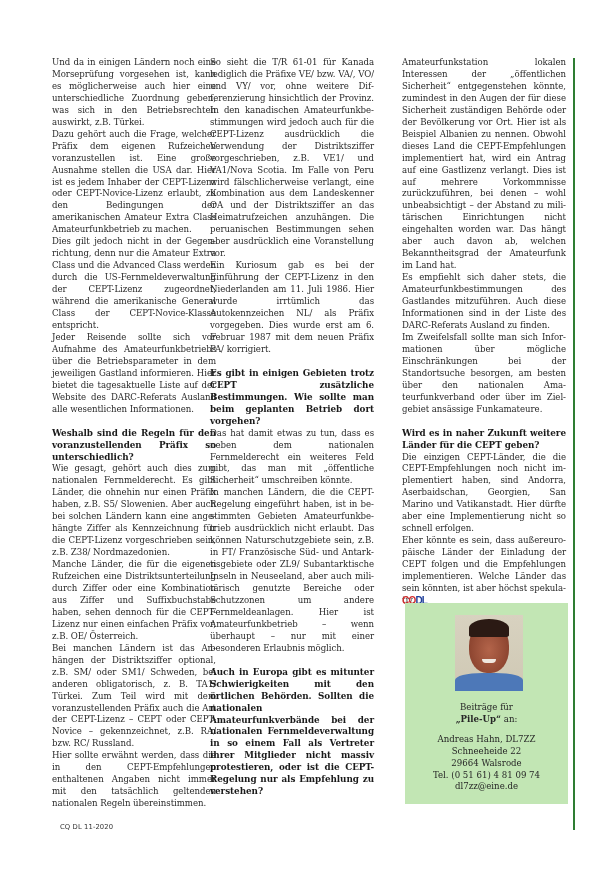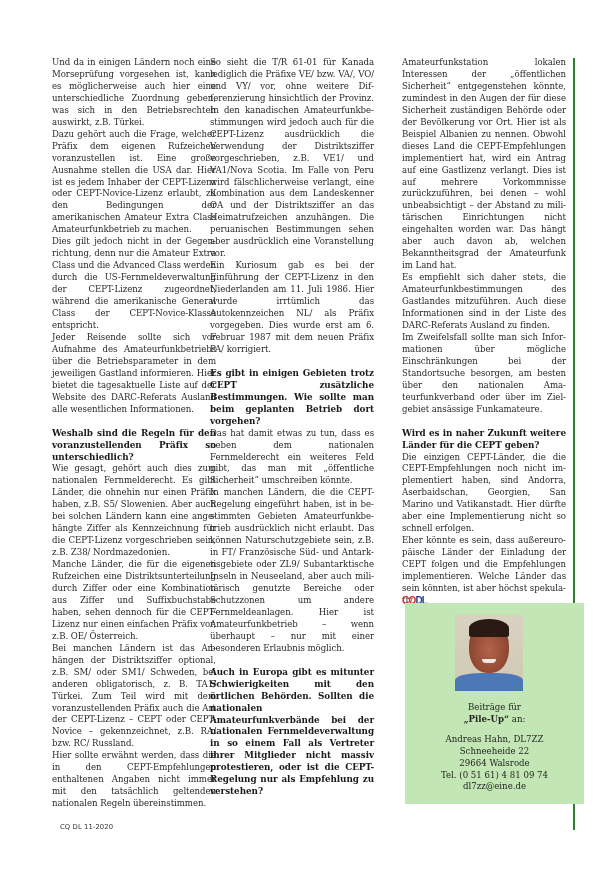--- a/index.html
+++ b/index.html
@@ -23,21 +23,21 @@
   .green-rule {
     position: absolute; left: 573px; top: 58px; width: 2px; height: 772px; background: #2e7d32;
   }
   .logo {
     text-align: left; margin-top: -12px; font-family: Liberation Sans, sans-serif;
     font-weight: bold; font-size: 10px; letter-spacing: -0.8px;
   }
   .logo .cq { color: #d32f2f; }
   .logo .dl { color: #1f3f9a; }
   .contact-box {
-    position: absolute; left: 405px; top: 603px; width: 179px; height: 201px;
+    position: absolute; left: 405px; top: 603px; width: 163px; height: 201px;
     background: #c2e6b4; font-size: 8.6px; line-height: 11.9px; text-align: center; color: #262626;
   }
   .photo {
     position: absolute; left: 50px; top: 12px; width: 68px; height: 76px;
     background: linear-gradient(180deg, #d8d2c0 0%, #cfc8b4 100%); overflow: hidden;
   }
   .photo .head {
     position: absolute; left: 14px; top: 6px; width: 40px; height: 52px; border-radius: 48% 48% 45% 45%;
     background: radial-gradient(ellipse at 50% 55%, #b3644a 0%, #8d4530 70%, #5a2c1e 100%);
   }

